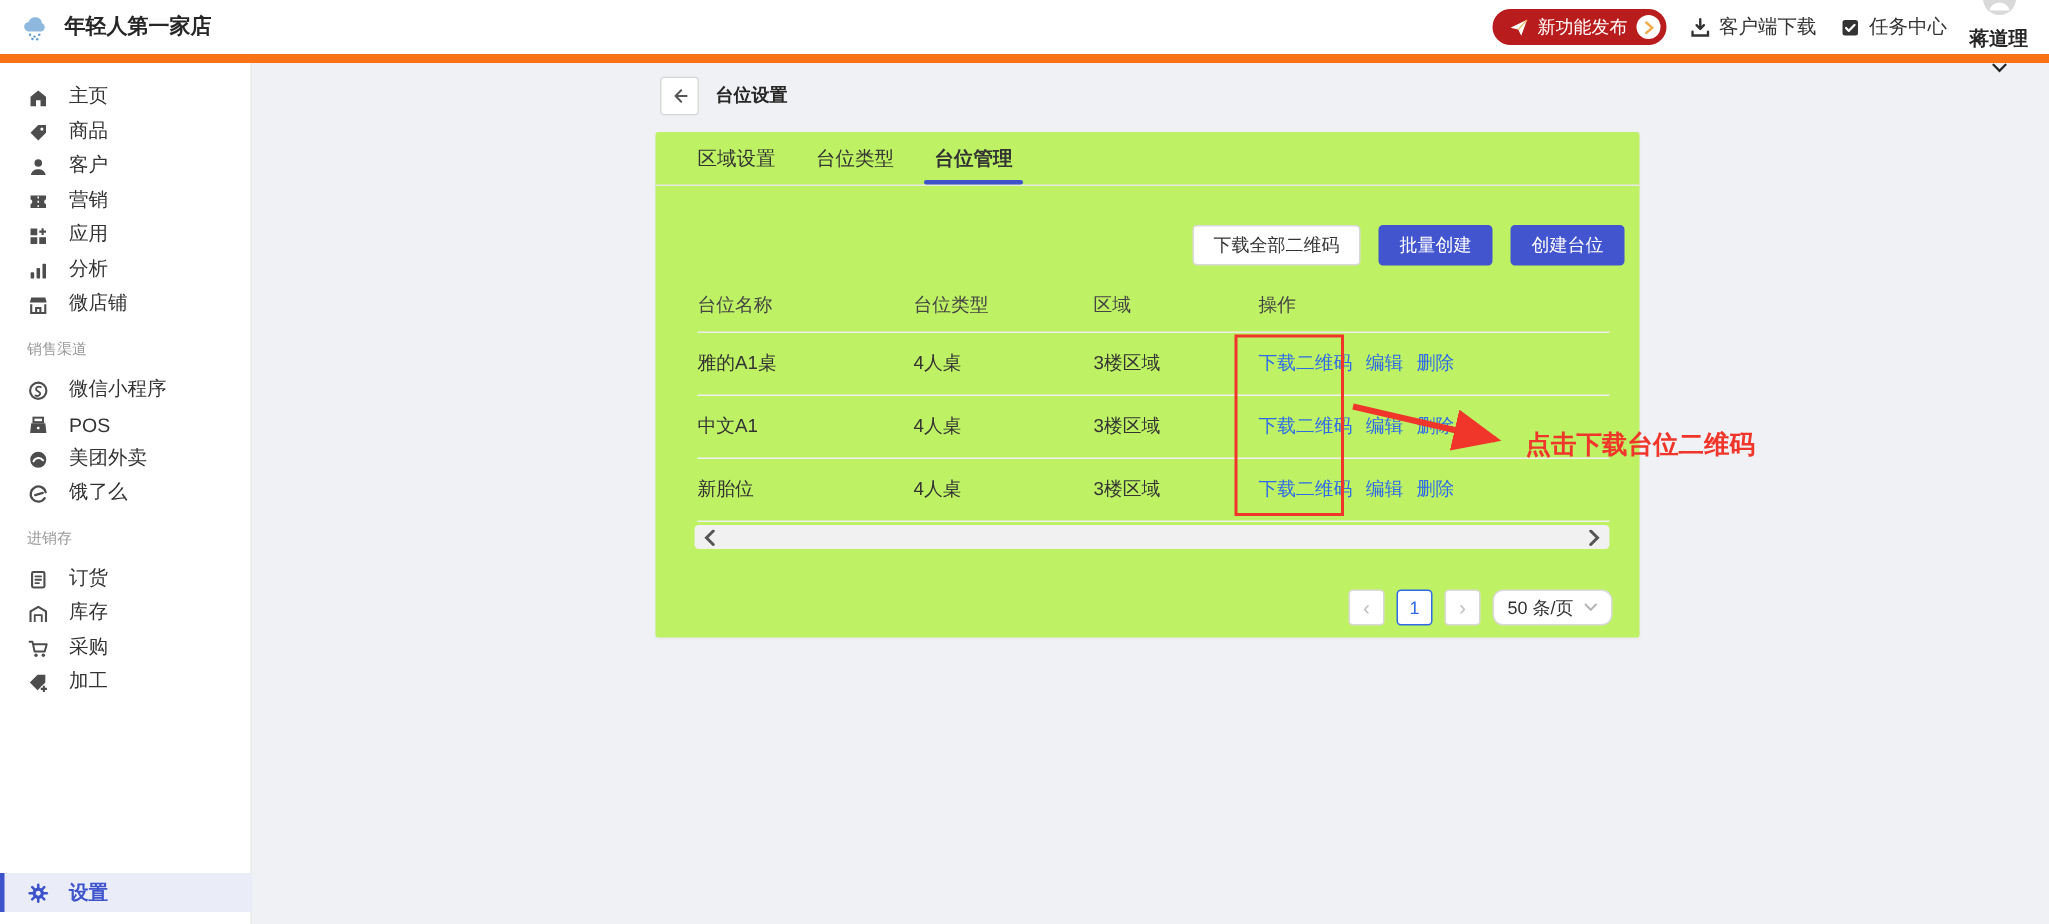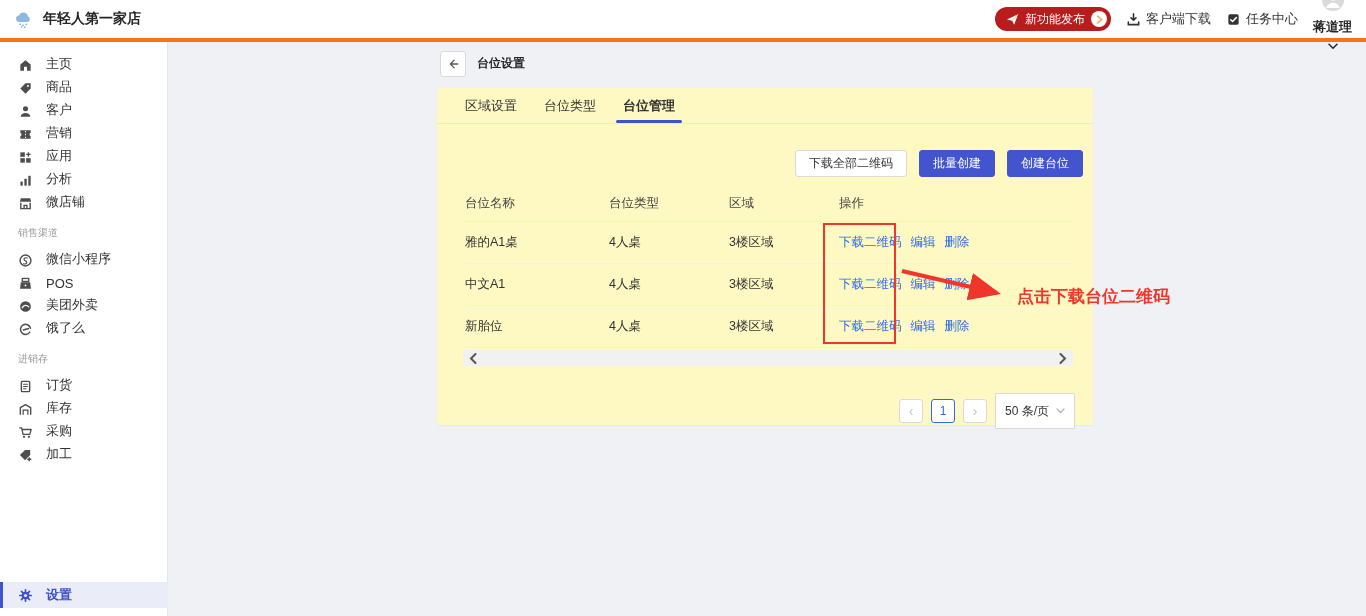--- a/index.html
+++ b/index.html
@@ -2,21 +2,21 @@
 <html><head>
 <meta charset="utf-8">
 <style>
   * { margin:0; padding:0; box-sizing:border-box; }
   html,body { width:1366px; height:616px; overflow:hidden;
     font-family:"Liberation Sans","DejaVu Sans",sans-serif; background:#fff; }
   .icw { display:inline-flex; align-items:center; justify-content:center; }
 
   
   .topbar { position:absolute; top:0; left:0; width:1366px; height:42px; background:#fff;
-    border-bottom:4px solid #f97316; display:flex; align-items:center; padding:4px 14px; z-index:20; }
+    border-bottom:6px solid #f97316; display:flex; align-items:center; padding:4px 14px; z-index:20; }
   .topbar-left { display:flex; align-items:center; gap:9px; }
   .store-name { font-size:14px; font-weight:bold; color:#262626; }
   .topbar-right { margin-left:auto; display:flex; align-items:center; gap:15px; }
   .pill { background:#b91c1c; color:#fff; height:24px; border-radius:12px; display:flex;
     align-items:center; gap:6px; padding:0 4px 0 11px; font-size:12px; cursor:pointer; }
   .pill-circle { width:16px; height:16px; border-radius:50%; background:#fff; display:flex;
     align-items:center; justify-content:center; }
   .top-item { display:flex; align-items:center; gap:5px; font-size:13px; color:#333; cursor:pointer; }
   .user-wrap { display:flex; align-items:center; gap:7px; cursor:pointer;flex-direction:column; }
   .user-name { font-size:13px; font-weight:bold; color:#262626; }
@@ -31,21 +31,21 @@
     border-left:3px solid #3D52CB; display:flex; align-items:center; gap:13px; padding-left:15px;
     color:#3D52CB; font-size:13px; font-weight:bold; cursor:pointer; }
 
   
   .main { position:absolute; top:42px; left:168px; width:1198px; height:574px; background:#F0F1F4; }
   .back-btn { position:absolute; left:272px; top:9px; width:26px; height:26px; background:#fff;
     border:1px solid #d9d9d9; border-radius:3px; display:flex; align-items:center; justify-content:center;
     cursor:pointer; }
   .page-title { position:absolute; left:309px; top:13px; font-size:12px; font-weight:bold; color:#262626; }
 
-  .card { position:absolute; left:269px; top:46px; width:656px; height:337px; background:#fef9c3;
+  .card { position:absolute; left:269px; top:46px; width:656px; height:337px; background:#bef264;
     border-radius:2px; box-shadow:0 1px 2px rgba(0,0,0,.04); }
   .tabs { height:36px; border-bottom:1px solid #e8e8e8; display:flex; align-items:stretch;
     padding-left:28px; gap:27px; }
   .tab { font-size:13px; color:#333; display:flex; align-items:center; position:relative; cursor:pointer; }
   .tab.active { font-weight:bold; }
   .tab.active::after { content:""; position:absolute; left:-7px; right:-7px; bottom:0; height:3px;
     background:#3D52CB; border-radius:2px; }
 
   .toolbar { position:absolute; top:62px; right:10px; display:flex; gap:12px; }
   .btn { height:27px; font-size:12px; border-radius:3px; display:flex; align-items:center;
@@ -60,21 +60,21 @@
   .link { color:#2F6BE4; cursor:pointer; }
 
   .hscroll { position:absolute; left:26px; right:20px; top:262px; height:16px; background:#f1f1f1;
     border-radius:3px; display:flex; align-items:center; justify-content:space-between;
     padding:0 6px; cursor:pointer; }
 
   .pagination { position:absolute; right:18px; top:305px; display:flex; align-items:center; gap:8px; }
   .pg-btn { width:24px; height:24px; background:#fff; border:1px solid #d9d9d9; border-radius:3px;
     display:flex; align-items:center; justify-content:center; color:#c0c0c0; font-size:14px; cursor:pointer; }
   .pg-btn.current { border-color:#2F6BE4; color:#2F6BE4; font-size:12px; }
-  .page-size { height:36px; background:#fff; border:1px solid #d9d9d9; border-radius:1px; display:flex;
+  .page-size { height:24px; background:#fff; border:1px solid #d9d9d9; border-radius:7px; display:flex;
     align-items:center; gap:7px; padding:0 9px; font-size:12px; color:#333; cursor:pointer; }
 
   
   .anno-rect { position:absolute; left:655px; top:181px; width:73px; height:121px;
     border:2px solid #F0352B; z-index:10; pointer-events:none; }
   .anno-arrow { position:absolute; left:731px; top:224px; z-index:10; pointer-events:none; }
   .anno-text { position:absolute; left:849px; top:243px; font-size:17px; font-weight:bold;
     color:#F0352B; z-index:10; }
 </style>
 </head>

